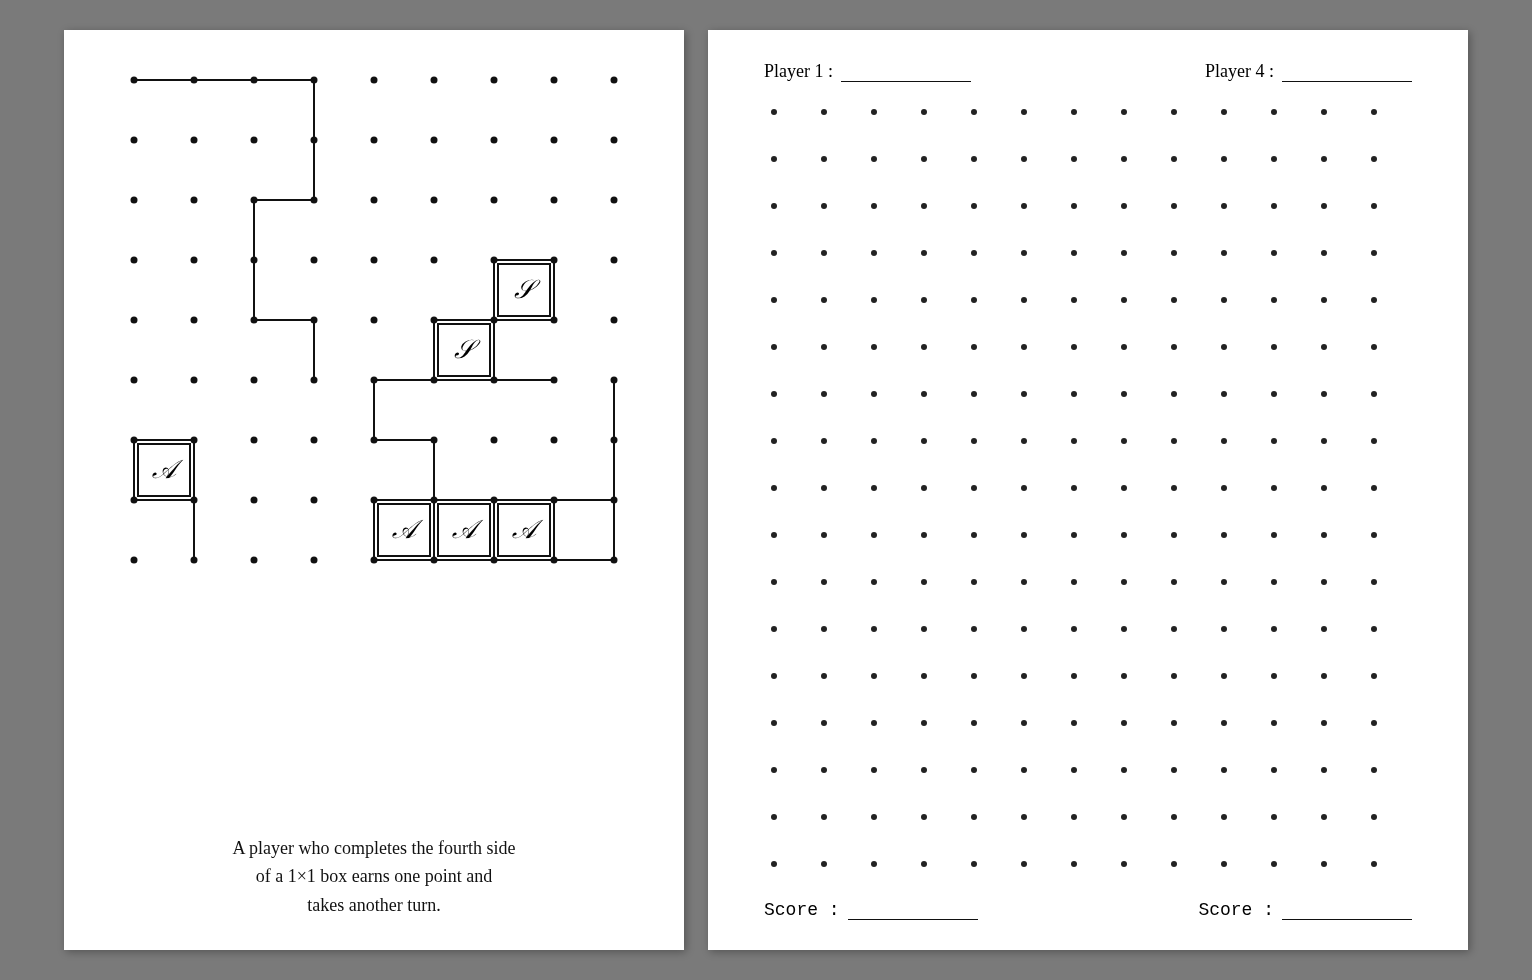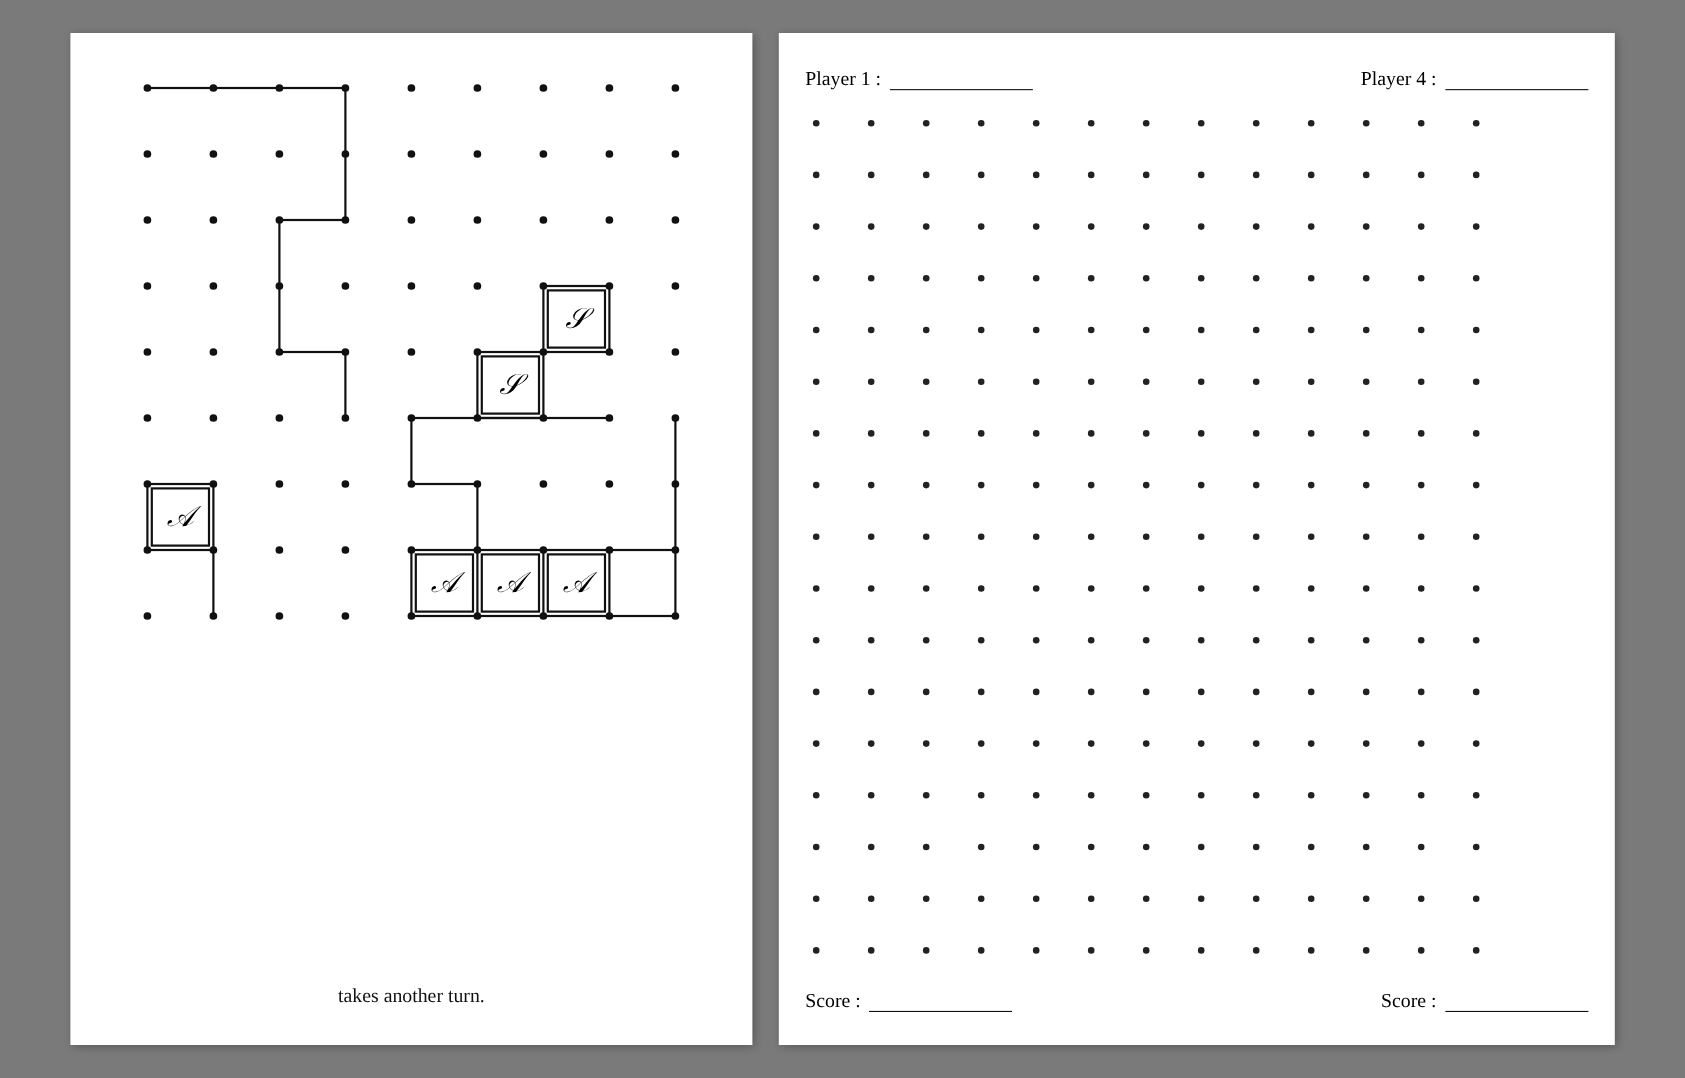--- a/index.html
+++ b/index.html
@@ -87,21 +87,21 @@
       line-height: 1.6;
       color: #111;
       margin-top: auto;
       font-family: Georgia, serif;
     }
 
     
     .right-page {
       width: 760px;
       height: 920px;
-      padding: 30px 24px;
+      padding: 30px 56px;
       display: flex;
       flex-direction: column;
     }
 
     .player-row {
       display: flex;
       justify-content: space-between;
       align-items: center;
       margin-bottom: 20px;
       font-size: 18px;
@@ -124,21 +124,21 @@
       flex: 1;
       position: relative;
     }
 
     .score-row {
       display: flex;
       justify-content: space-between;
       align-items: center;
       margin-top: 16px;
       font-size: 18px;
-      font-family: Liberation Serif, serif;
+      font-family: Liberation Mono, monospace;
     }
 
     .score-label {
       display: flex;
       align-items: center;
       gap: 8px;
     }
 
     .score-underline {
       display: inline-block;
@@ -307,20 +307,22 @@
     <div class="line v" style="left:449px;top:440px;height:62px;"></div>
     <div class="line v" style="left:269px;top:440px;height:62px;"></div>
     <div class="line v" style="left:509px;top:440px;height:62px;"></div>
 
     <div class="box-label" style="left:273px;top:443px;width:54px;height:54px;">𝒜</div>
     <div class="box-label" style="left:333px;top:443px;width:54px;height:54px;">𝒜</div>
     <div class="box-label" style="left:393px;top:443px;width:54px;height:54px;">𝒜</div>
   </div>
 
   <div class="description">
+    <p>A player who completes the fourth side</p>
+    <p>of a  1×1 box earns one point and</p>
     <p>takes another turn.</p>
   </div>
 </div>
 
 <div class="page right-page">
   <div class="player-row">
     <div class="player-label">
       <span>Player 1 :</span>
       <span class="underline-field">&nbsp;</span>
     </div>

